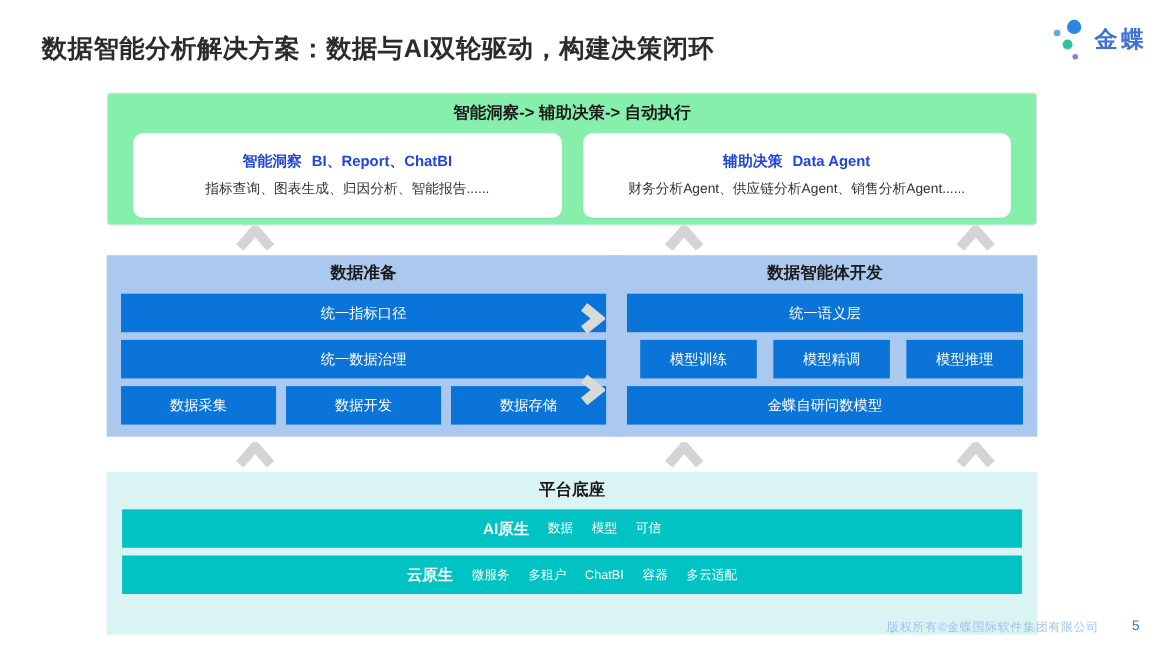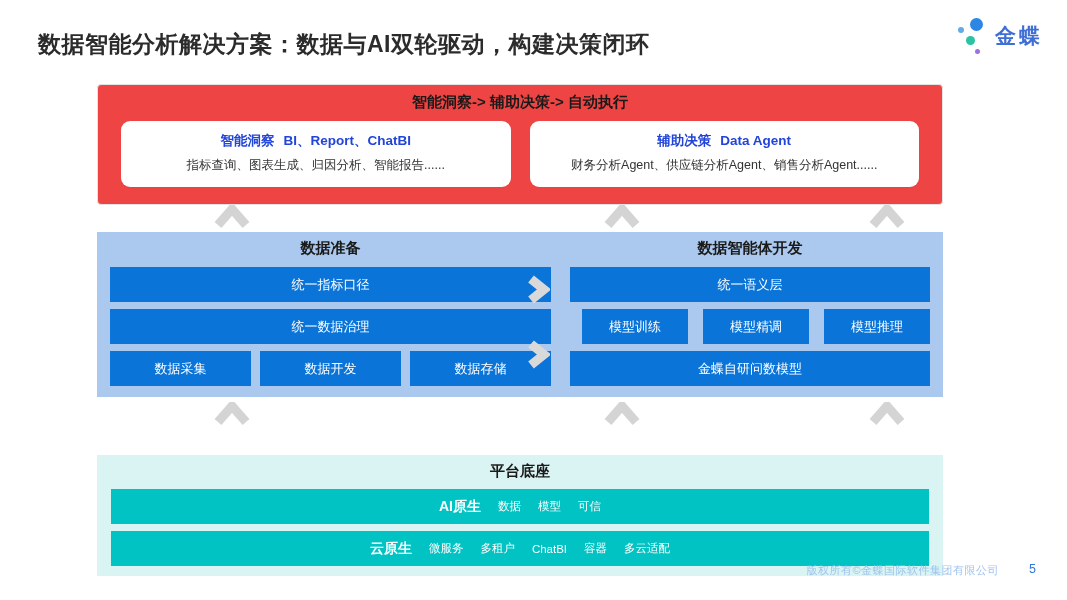--- a/index.html
+++ b/index.html
@@ -24,28 +24,28 @@
   .dot { position: absolute; border-radius: 50%; }
   .dot-small-blue { left: 1px; top: 11px; width: 6px; height: 6px; background: #62aae8; }
   .dot-big-blue { left: 13px; top: 2px; width: 13px; height: 13px; background: #2b86e4; }
   .dot-teal { left: 9px; top: 20px; width: 9px; height: 9px; background: #2cc2a2; }
   .dot-purple { left: 18px; top: 33px; width: 5px; height: 5px; background: #9d6fe2; }
   .logo-text { font-size: 21px; font-weight: bold; color: #3f6fd6; letter-spacing: 3px; margin-left: 4px; }
 
   
   .top-panel {
     position: absolute; left: 97px; top: 84px; width: 846px; height: 121px;
-    background: #ef4444; border: 1px solid #e2e2e2; border-radius: 4px;
+    background: #86efac; border: 1px solid #e2e2e2; border-radius: 4px;
   }
   .top-header {
     margin-top: 8px; text-align: center;
     font-size: 15px; font-weight: bold; color: #1a1a1a;
   }
   .cards {
-    position: absolute; left: 23px; right: 23px; top: 36px; height: 66px;
+    position: absolute; left: 23px; right: 23px; top: 36px; height: 77px;
     display: flex; gap: 19px;
   }
   .card {
     flex: 1; background: #ffffff; border-radius: 9px;
     display: flex; flex-direction: column; justify-content: center; align-items: center;
     box-shadow: 0 1px 2px rgba(0,0,0,0.04); padding: 4px 10px;
   }
   .card-title { font-size: 13.5px; font-weight: bold; color: #2144d9; white-space: nowrap; }
   .card-title .suffix { margin-left: 9px; }
   .card-desc { font-size: 12.5px; color: #333333; margin-top: 6px; line-height: 1.55; text-align: center; }
@@ -68,23 +68,22 @@
     color: #ffffff; font-size: 13px;
     display: flex; align-items: center; justify-content: center;
   }
   .bar-row { display: flex; margin-bottom: 7px; }
   .bar-row .bar { flex: 1; margin-bottom: 0; }
   .gap9 { gap: 9px; }
   .gap15 { gap: 15px; padding-left: 12px; }
 
   
   .teal-panel {
-    position: absolute; left: 97px; top: 429px; width: 846px; height: 121px;
+    position: absolute; left: 97px; top: 429px; width: 846px; height: 148px;
     background: #d9f4f2;
-    margin-top: 26px;
   }
   .teal-panel .panel-body { top: 34px; left: 14px; right: 14px; }
   .teal-bar {
     height: 35px; margin-bottom: 7px; background: #01c3c3;
     color: #ffffff; display: flex; align-items: center; justify-content: center;
   }
   .teal-bar .tb-label { font-size: 14px; font-weight: bold; }
   .teal-bar .tb-item { font-size: 11.5px; margin-left: 17px; }
 
   

